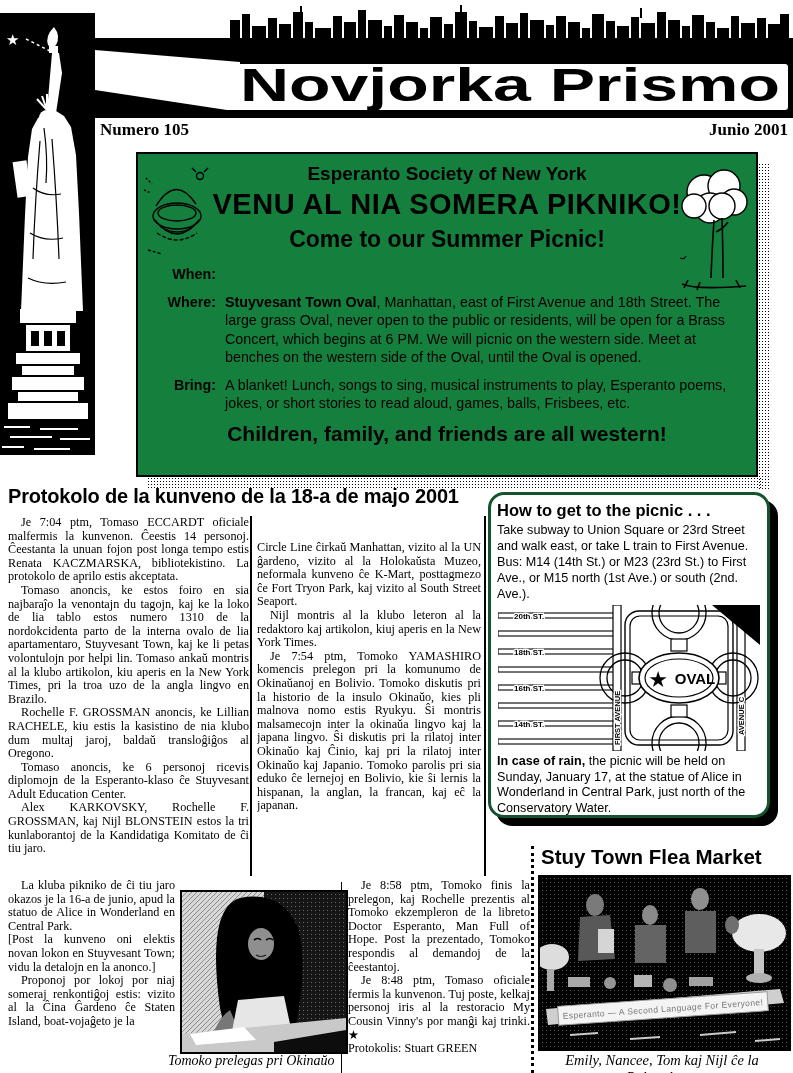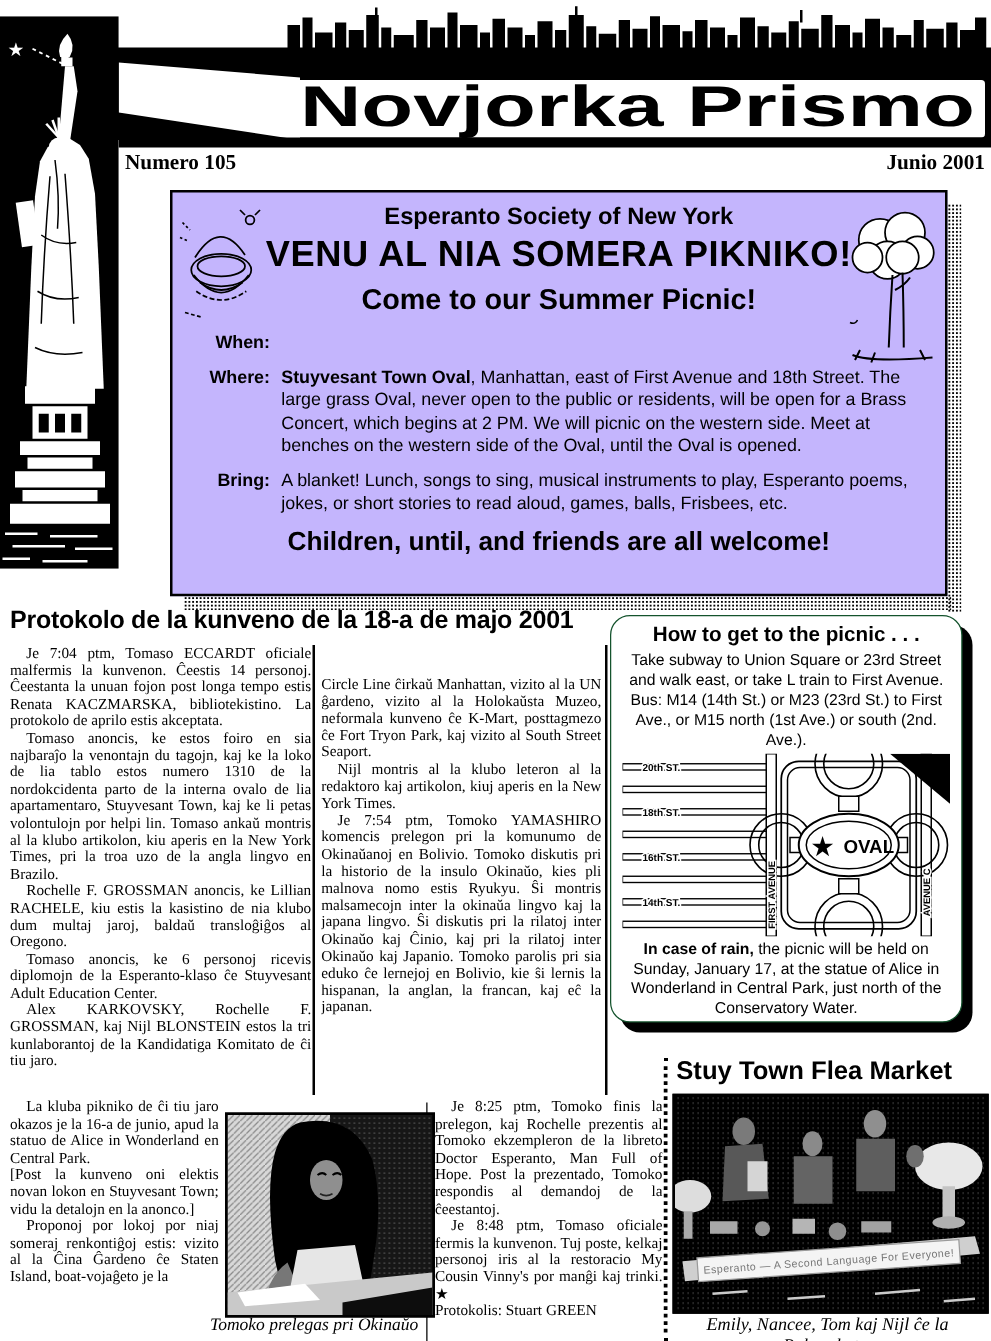--- a/index.html
+++ b/index.html
@@ -6,21 +6,21 @@
   #page{position:relative;width:793px;height:1073px;background:#fff;overflow:hidden;
         font-family:"Liberation Serif",serif;color:#000;}
   .abs{position:absolute;}
   
   #issue-line{position:absolute;left:98px;top:120px;width:692px;height:22px;
     font-family:"Liberation Serif",serif;font-weight:bold;font-size:17px;}
   #issue-no{position:absolute;left:2px;top:0;}
   #issue-date{position:absolute;right:2px;top:0;}
   
   #picnic{position:absolute;left:136px;top:152px;width:618px;height:321px;
-    border:2px solid #000;background:#c4b5fd;overflow:visible;
+    border:2px solid #000;background:#15803d;overflow:visible;
     font-family:"Liberation Sans",sans-serif;text-align:center;}
   #picnic .dith-r,#picnic .dith-b{position:absolute;
     background-image:radial-gradient(#000 38%,transparent 40%);background-size:3px 3px;}
   #picnic .dith-r{right:-13px;top:9px;width:11px;height:calc(100% + 6px);}
   #picnic .dith-b{bottom:-13px;left:9px;height:11px;width:calc(100% - 4px);}
   .picnic-org{margin-top:9px;font-size:19px;font-weight:bold;}
   .picnic-eo{margin-top:3px;font-size:29px;font-weight:bold;letter-spacing:.5px;}
   .picnic-en{margin-top:5px;font-size:23px;font-weight:bold;}
   .picnic-rows{margin:12px 18px 1px 10px;text-align:left;}
   .prow{display:flex;margin-bottom:9px;font-size:14.3px;line-height:18.5px;}
@@ -42,23 +42,23 @@
   .vrule{position:absolute;background:#000;width:1.5px;}
   #ruleA{left:250px;top:516px;height:360px;}
   #ruleB{left:484px;top:516px;height:360px;}
   #ruleC{left:341px;top:882px;height:191px;width:1px;}
   #ruleD{left:531px;top:846px;height:227px;width:0;border-left:3px dotted #000;background:none;}
   #photo-tomoko{left:180px;top:890px;width:164px;height:160px;border:2px solid #000;background:#000;}
   #caption-tomoko{left:168px;top:1053px;width:190px;text-align:left;
     font-style:italic;font-size:14px;}
   
   #sidebar{position:absolute;left:488px;top:492px;width:282px;height:326px;
-    border:1px solid #14532d;border-radius:16px;background:#fff;
+    border:3px solid #14532d;border-radius:16px;background:#fff;
     box-shadow:8px 8px 0 0 #000;padding:4px 6px;box-sizing:border-box;overflow:hidden;
-    font-family:"Liberation Sans",sans-serif;text-align:center;}
+    font-family:"Liberation Sans",sans-serif;text-align:left;}
   .sb-title{font-size:16.5px;font-weight:bold;margin-top:2px;}
   .sb-dir{font-size:12.6px;line-height:16px;margin-top:2px;}
   .sb-map{display:block;margin:3px auto 2px auto;}
   .sb-rain,.sb-note{font-size:12.6px;line-height:15.5px;margin-top:3px;}
   
   #flea-headline{position:absolute;left:541px;top:845px;width:250px;
     font-family:"Liberation Sans",sans-serif;font-weight:900;font-size:20.5px;}
   #photo-flea{position:absolute;left:538px;top:875px;width:249px;height:172px;
     border:2px solid #000;background:#000;}
   #caption-flea{position:absolute;left:532px;top:1052px;width:260px;text-align:center;
@@ -220,28 +220,28 @@
     </svg>
     <div class="picnic-org">Esperanto Society of New York</div>
     <div class="picnic-eo">VENU AL NIA SOMERA PIKNIKO!</div>
     <div class="picnic-en">Come to our Summer Picnic!</div>
     <div class="picnic-rows">
       <div class="prow">
         <div class="lbl">When:</div>
       </div>
       <div class="prow">
         <div class="lbl">Where:</div>
-        <div class="txt"><b>Stuyvesant Town Oval</b><span>, Manhattan, east of First Avenue and 18th Street. The large grass Oval, never open to the public or residents, will be open for a Brass Concert, which begins at 2 PM.  We will picnic on the western side. Meet at benches on the western side of the Oval, until the Oval is opened.</span></div>
+        <div class="txt"><b>Stuyvesant Town Oval</b><span>, Manhattan, east of First Avenue and 18th Street. The large grass Oval, never open to the public or residents, will be open for a Brass Concert, which begins at 6 PM.  We will picnic on the western side. Meet at benches on the western side of the Oval, until the Oval is opened.</span></div>
       </div>
       <div class="prow">
         <div class="lbl">Bring:</div>
         <div class="txt">A blanket!  Lunch, songs to sing, musical instruments to play, Esperanto poems, jokes, or short stories to read aloud, games, balls, Frisbees, etc.</div>
       </div>
     </div>
-    <div class="picnic-welcome">Children, until, and friends are all welcome!</div>
+    <div class="picnic-welcome">Children, family, and friends are all western!</div>
   </div>
 
   <div id="headline">Protokolo de la kunveno de la 18-a de majo 2001</div>
 
   <div id="col1a" class="col">
     <p>Je 7:04 ptm, Tomaso ECCARDT oficiale malfermis la kunvenon. Ĉeestis 14 personoj. Ĉeestanta la unuan fojon post longa tempo estis Renata KACZMARSKA, bibliotekistino. La protokolo de aprilo estis akceptata.</p>
     <p>Tomaso anoncis, ke estos foiro en sia najbaraĵo la venontajn du tagojn, kaj ke la loko de lia tablo estos numero 1310 de la nordokcidenta parto de la interna ovalo de lia apartamentaro, Stuyvesant Town, kaj ke li petas volontulojn por helpi lin. Tomaso ankaŭ montris al la klubo artikolon, kiu aperis en la New York Times, pri la troa uzo de la angla lingvo en Brazilo.</p>
     <p>Rochelle F. GROSSMAN anoncis, ke Lillian RACHELE, kiu estis la kasistino de nia klubo dum multaj jaroj, baldaŭ transloĝiĝos al Oregono.</p>
     <p>Tomaso anoncis, ke 6 personoj ricevis diplomojn de la Esperanto-klaso ĉe Stuyvesant Adult Education Center.</p>
     <p>Alex KARKOVSKY, Rochelle F. GROSSMAN, kaj Nijl BLONSTEIN estos la tri kunlaborantoj de la Kandidatiga Komitato de ĉi tiu jaro.</p>
@@ -250,21 +250,21 @@
     <p>La kluba pikniko de ĉi tiu jaro okazos je la 16-a de junio, apud la statuo de Alice in Wonderland en Central Park.</p>
     <p class="ital noind">[Post la kunveno oni elektis novan lokon en Stuyvesant Town; vidu la detalojn en la anonco.]</p>
     <p>Proponoj por lokoj por niaj someraj renkontiĝoj estis: vizito al la Ĉina Ĝardeno ĉe Staten Island, boat-vojaĝeto je la</p>
   </div>
   <div id="col2a" class="col">
     <p class="noind">Circle Line ĉirkaŭ Manhattan, vizito al la UN ĝardeno, vizito al la Holokaŭsta Muzeo, neformala kunveno ĉe K-Mart, posttagmezo ĉe Fort Tryon Park, kaj vizito al South Street Seaport.</p>
     <p>Nijl montris al la klubo leteron al la redaktoro kaj artikolon, kiuj aperis en la New York Times.</p>
     <p>Je 7:54 ptm, Tomoko YAMASHIRO komencis prelegon pri la komunumo de Okinaŭanoj en Bolivio. Tomoko diskutis pri la historio de la insulo Okinaŭo, kies pli malnova nomo estis Ryukyu. Ŝi montris malsamecojn inter la okinaŭa lingvo kaj la japana lingvo. Ŝi diskutis pri la rilatoj inter Okinaŭo kaj Ĉinio, kaj pri la rilatoj inter Okinaŭo kaj Japanio. Tomoko parolis pri sia eduko ĉe lernejoj en Bolivio, kie ŝi lernis la hispanan, la anglan, la francan, kaj eĉ la japanan.</p>
   </div>
   <div id="col2b" class="col">
-    <p>Je 8:25 ptm, Tomoko finis la prelegon, kaj Rochelle prezentis al Tomoko ekzempleron de la libreto Doctor Esperanto, Man Full of Hope. Post la prezentado, Tomoko respondis al demandoj de la ĉeestantoj.</p>
+    <p>Je 8:58 ptm, Tomoko finis la prelegon, kaj Rochelle prezentis al Tomoko ekzempleron de la libreto Doctor Esperanto, Man Full of Hope. Post la prezentado, Tomoko respondis al demandoj de la ĉeestantoj.</p>
     <p>Je 8:48 ptm, Tomaso oficiale fermis la kunvenon. Tuj poste, kelkaj personoj iris al la restoracio My Cousin Vinny's por manĝi kaj trinki. ★</p>
     <p class="ital ctr">Protokolis: Stuart GREEN</p>
   </div>
 
   <div id="ruleA" class="vrule"></div>
   <div id="ruleB" class="vrule"></div>
   <div id="ruleC" class="vrule"></div>
   <div id="ruleD" class="vrule"></div>
 
   <svg id="photo-tomoko" class="abs" width="164" height="160" viewBox="0 0 164 160">

